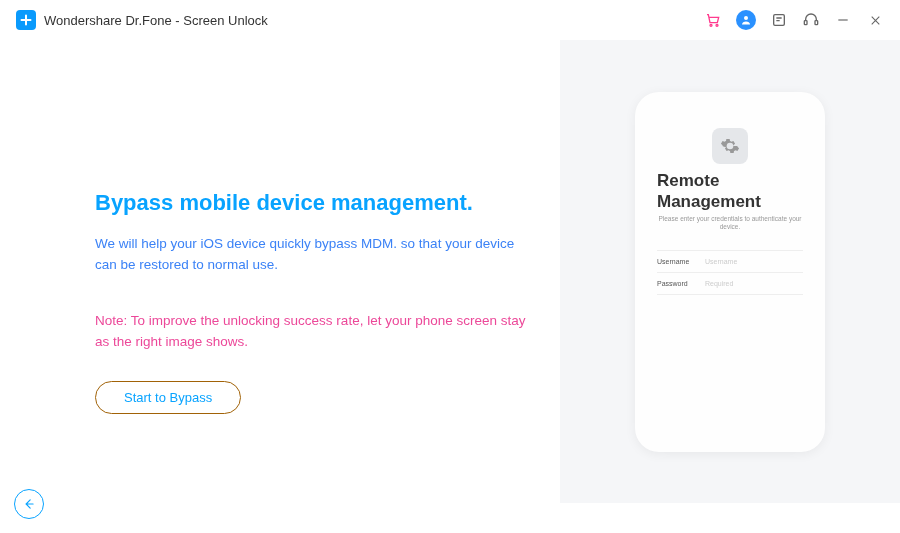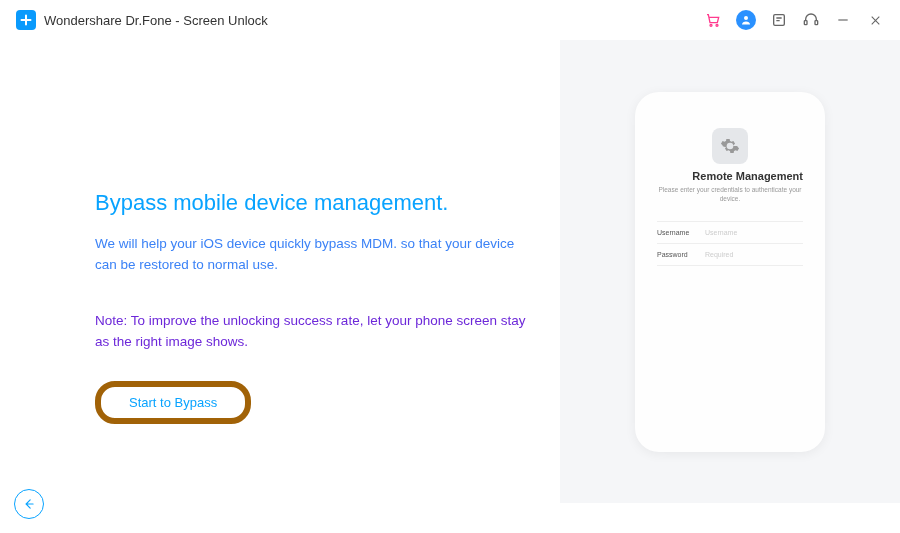--- a/index.html
+++ b/index.html
@@ -33,29 +33,29 @@
     .tb-icon.minimize { font-weight: bold; }
     .tb-icon.close { font-size: 14px; }
 
     .content {
       display: flex; height: 463px;
     }
     .left-pane {
       flex: 1; padding: 150px 30px 0 95px;
     }
     .left-pane h1 {
-      color: #08a3ff; font-size: 22px; font-weight: 400; margin-bottom: 18px;
+      color: #08a3ff; font-size: 22px; font-weight: 700; margin-bottom: 18px;
     }
     .desc { color: #3b82f6; font-size: 13.5px; line-height: 1.55; }
-    .note { color: #6d28d9; font-size: 13.5px; line-height: 1.55; margin-top: 35px; }
+    .note { color: #ec4899; font-size: 13.5px; line-height: 1.55; margin-top: 35px; }
     .start-btn {
       margin-top: 28px;
       display: inline-block;
       padding: 8px 28px;
-      border: 6px solid #a16207;
+      border: 1px solid #a16207;
       border-radius: 20px;
       color: #08a3ff;
       font-size: 13px;
       background: transparent;
       cursor: pointer;
     }
 
     .right-pane {
       width: 340px;
       background: #f5f6f8;
@@ -84,21 +84,21 @@
     .phone-header .next { margin-left: auto; color: #bbb; }
     .mdm-icon {
       align-self: center;
       width: 36px; height: 36px;
       background: #e5e7ea;
       border-radius: 8px;
       display: flex; align-items: center; justify-content: center;
       margin-top: 18px;
     }
     .mdm-icon svg { width: 20px; height: 20px; fill: #999; }
-    .mdm-title { text-align: right; font-size: 11px; color: #333; font-weight: 600; line-height: 1.25; margin-top: 6px; }
+    .mdm-title { text-align: left; font-size: 17px; color: #333; font-weight: 600; line-height: 1.25; margin-top: 6px; }
     .mdm-sub { text-align: center; font-size: 6.5px; color: #999; margin-top: 3px; line-height: 1.3; }
     .field-row {
       display: flex; align-items: center;
       font-size: 7px; color: #666;
       border-top: 1px solid #eee;
       padding: 7px 0;
     }
     .field-row .lbl { width: 48px; color: #555; }
     .field-row .ph { color: #ccc; }
     .fields { margin-top: 18px; }

